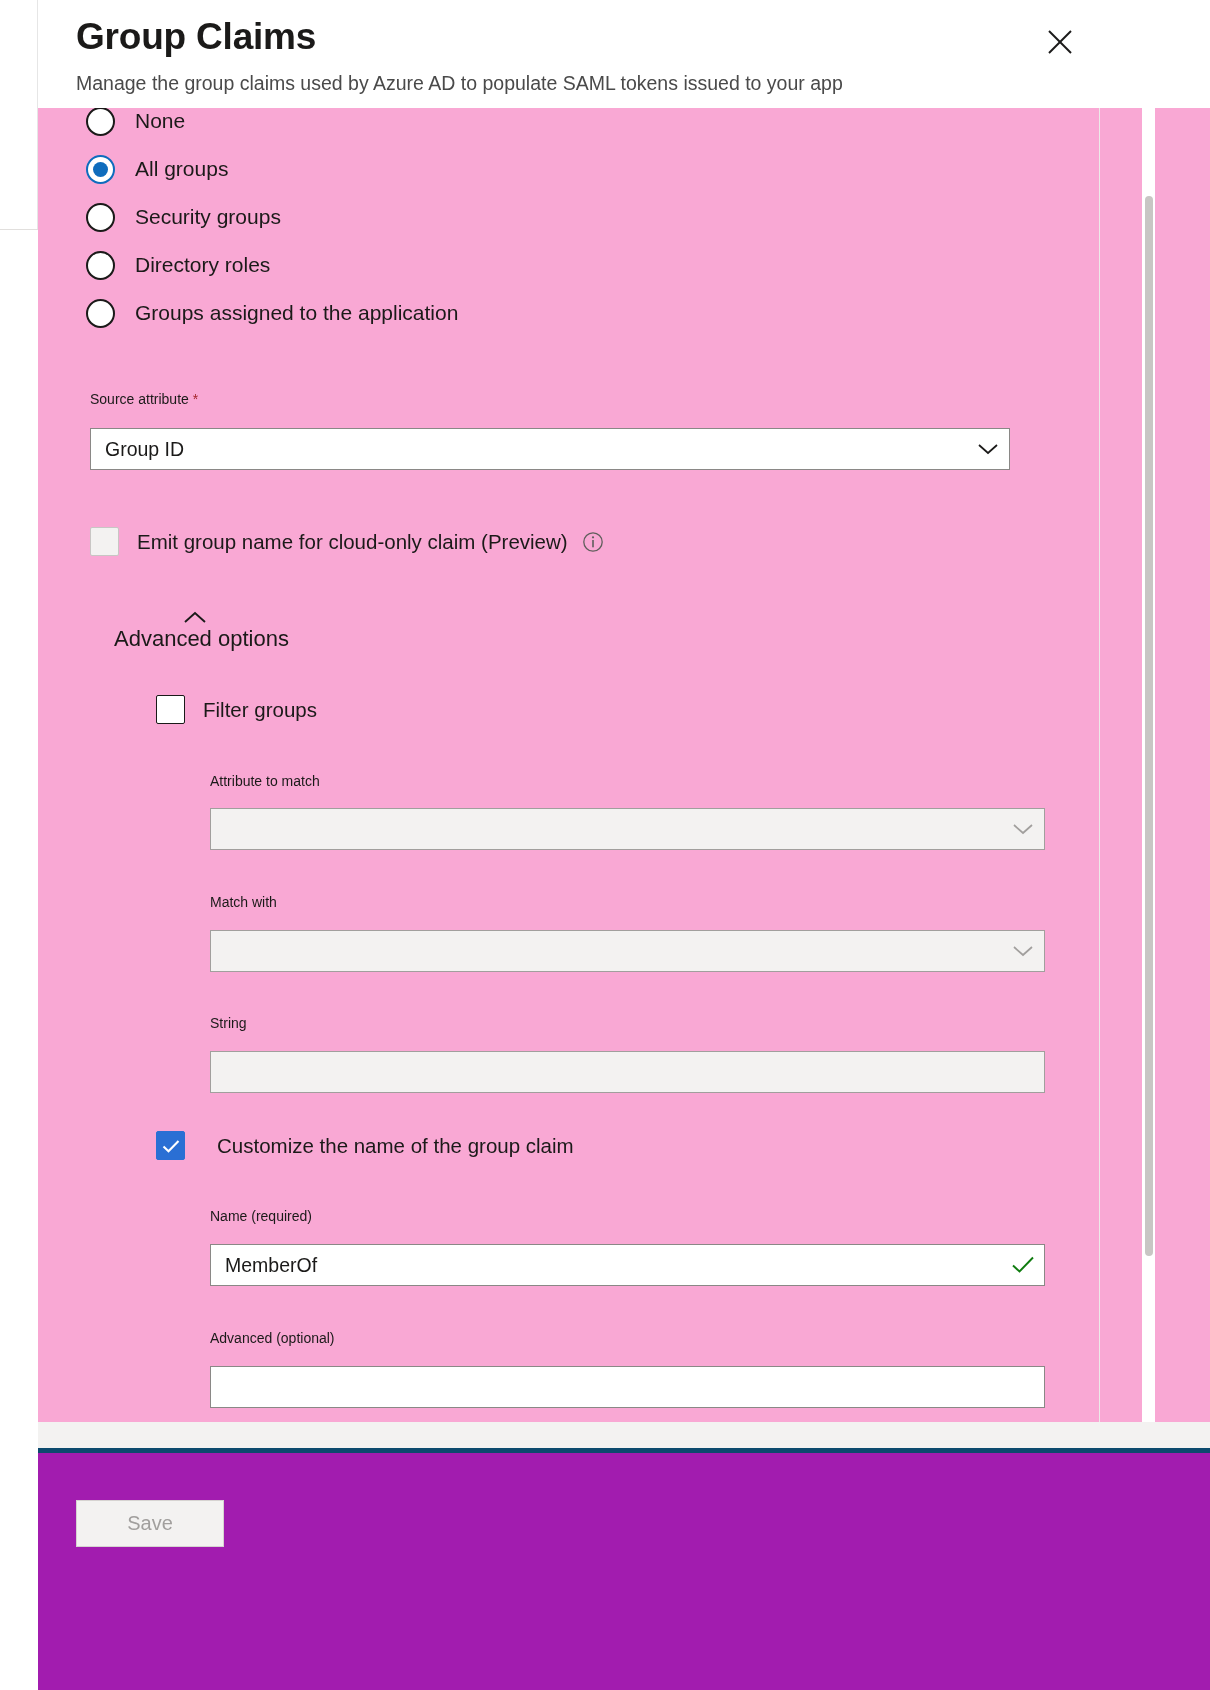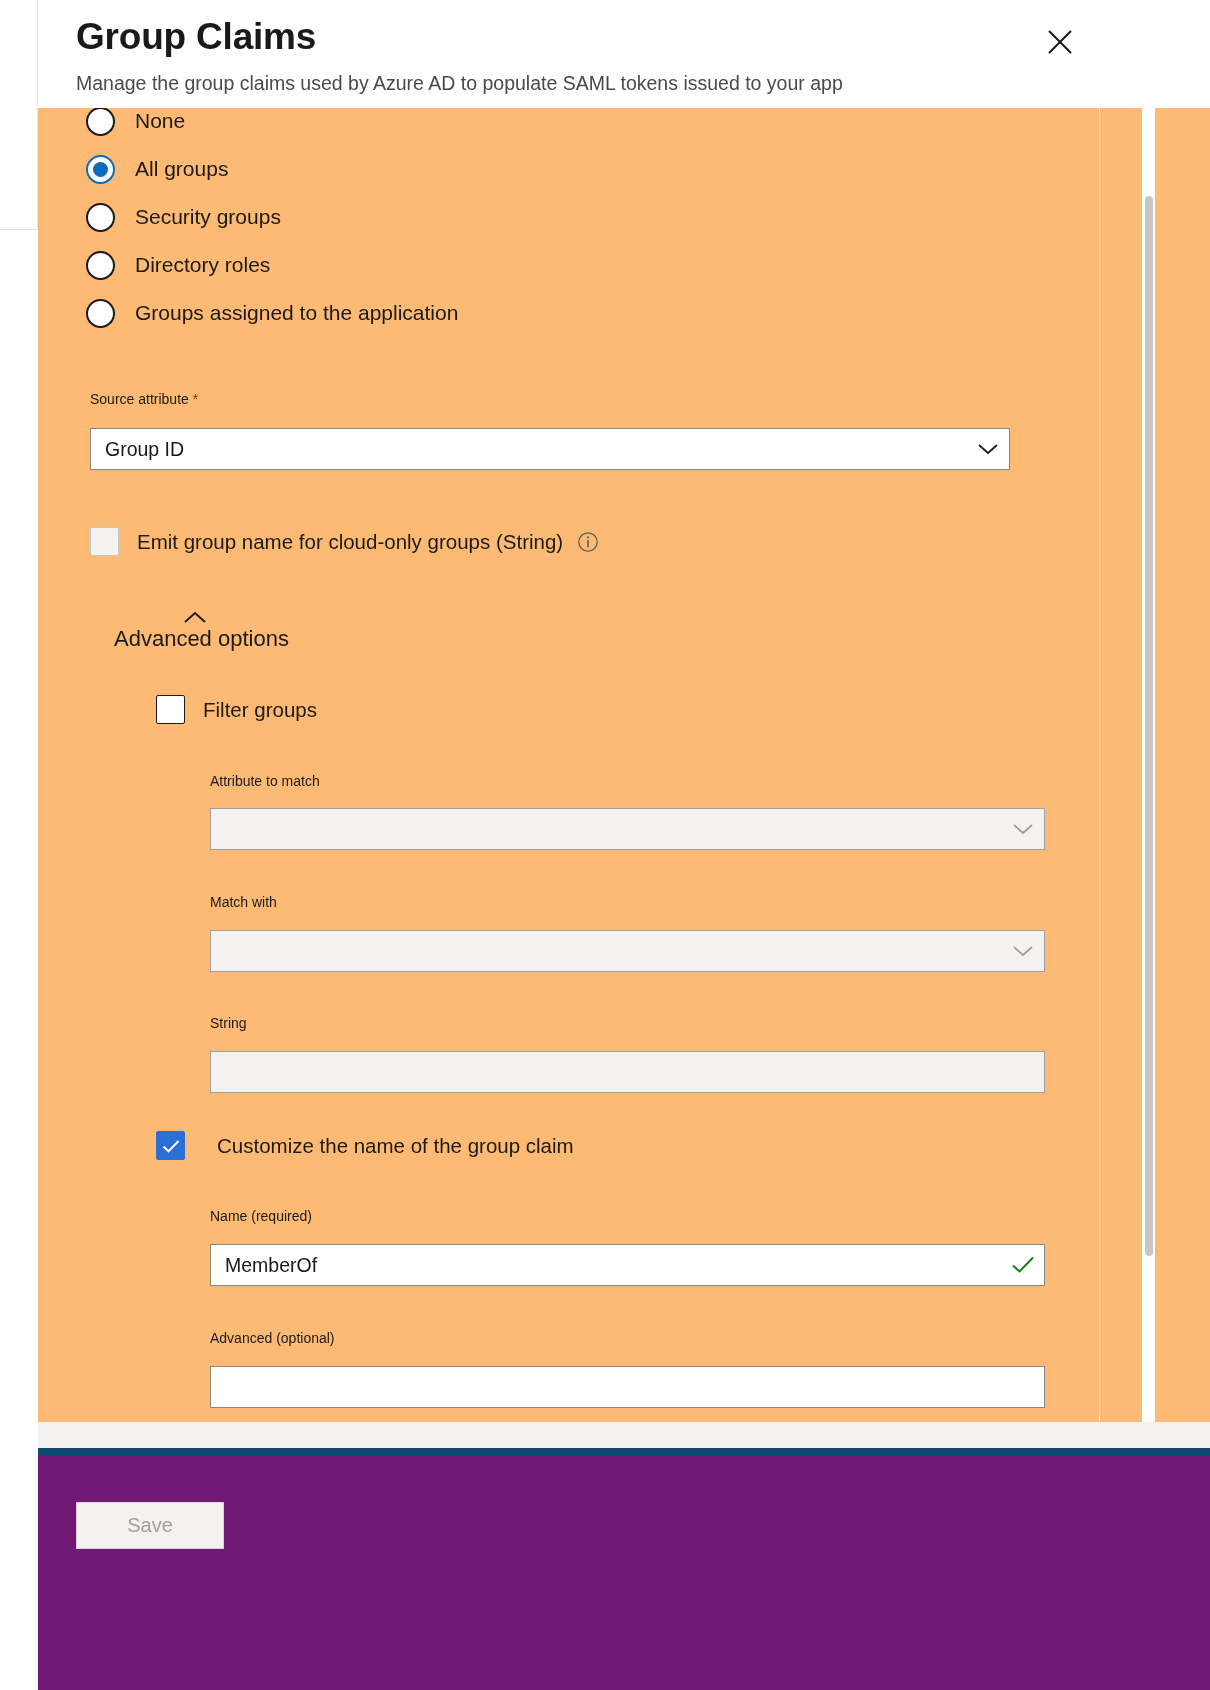--- a/index.html
+++ b/index.html
@@ -12,21 +12,21 @@
   .page { position: relative; width: 1210px; height: 1690px; background:#f3f2f1; }
 
   
   .left-strip { position:absolute; left:0; top:0; width:38px; height:1690px; background:#ffffff; }
   .left-strip-line { position:absolute; left:37px; top:0; width:1px; height:230px; background:#e6e6e6; }
   .left-strip-line2 { position:absolute; left:0; top:229px; width:38px; height:1px; background:#e1dfdd; }
 
   
   .blade {
     position:absolute; left:38px; top:0; width:1172px; height:1422px;
-    background:#fdba74; overflow:hidden;
+    background:#f9a8d4; overflow:hidden;
   }
 
   
   .hdr { position:absolute; left:0; top:0; width:1172px; height:108px; background:#fff; }
   .title {
     position:absolute; left:38px; top:16px;
     font-size:37px; font-weight:600; color:#1b1a19; letter-spacing:-0.2px;
   }
   .subtitle {
     position:absolute; left:38px; top:72px;
@@ -93,21 +93,21 @@
   .adv-chev { width:36px; display:flex; align-items:center; justify-content:center; }
   .adv-label { margin-left:12px; font-size:22px; color:#1b1a19; }
 
   
   .sb-track { position:absolute; left:1104px; top:108px; width:13px; height:1340px; background:#ffffff; }
   .sb-thumb { position:absolute; left:1107px; top:196px; width:8px; height:1060px; background:#c8c6c4; border-radius:4px; }
 
   
   .footer {
     position:absolute; left:38px; top:1448px; width:1172px; height:242px;
-    background:#701a75; border-top:7px solid #0c4a6e;
+    background:#a21caf; border-top:5px solid #0c4a6e;
   }
   .save-btn {
     position:absolute; left:38px; top:47px; width:148px; height:47px;
     background:#f3f2f1; border:1px solid #d6d3d1; color:#a19f9d;
     font-size:20px; font-family:"Liberation Sans", sans-serif;
     display:flex; align-items:center; justify-content:center; cursor:default;
   }
   .footer-left-strip { position:absolute; left:0; top:1448px; width:38px; height:242px; background:#ffffff; }
 </style>
 </head>
@@ -168,21 +168,21 @@
         <span class="input-val">Group ID</span>
         <span class="chev">
           <svg width="22" height="14" viewBox="0 0 22 14" aria-hidden="true">
             <polyline points="2,3 11,11 20,3" fill="none" stroke="#1b1a19" stroke-width="1.7"></polyline>
           </svg>
         </span>
       </div>
 
       <div class="cb-row" style="left:52px; top:419px;">
         <span class="cb soft"></span>
-        <span class="cb-label">Emit group name for cloud-only groups (String)</span>
+        <span class="cb-label">Emit group name for cloud-only claim (Preview)</span>
         <span class="info-icon">
           <svg width="22" height="22" viewBox="0 0 22 22" aria-hidden="true">
             <circle cx="11" cy="11" r="9.2" fill="none" stroke="#605e5c" stroke-width="1.3"></circle>
             <circle cx="11" cy="6.3" r="1.1" fill="#605e5c"></circle>
             <rect x="10.2" y="9" width="1.6" height="7.3" fill="#605e5c"></rect>
           </svg>
         </span>
       </div>
 
       <div class="adv-row" style="left:64px; top:502px;flex-direction:column;">

